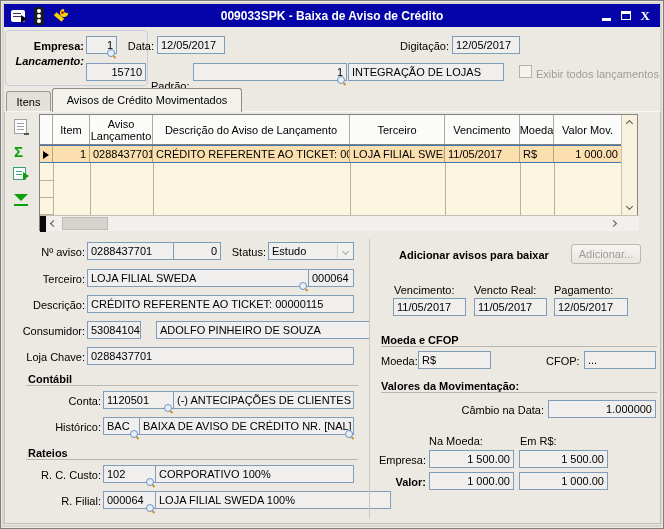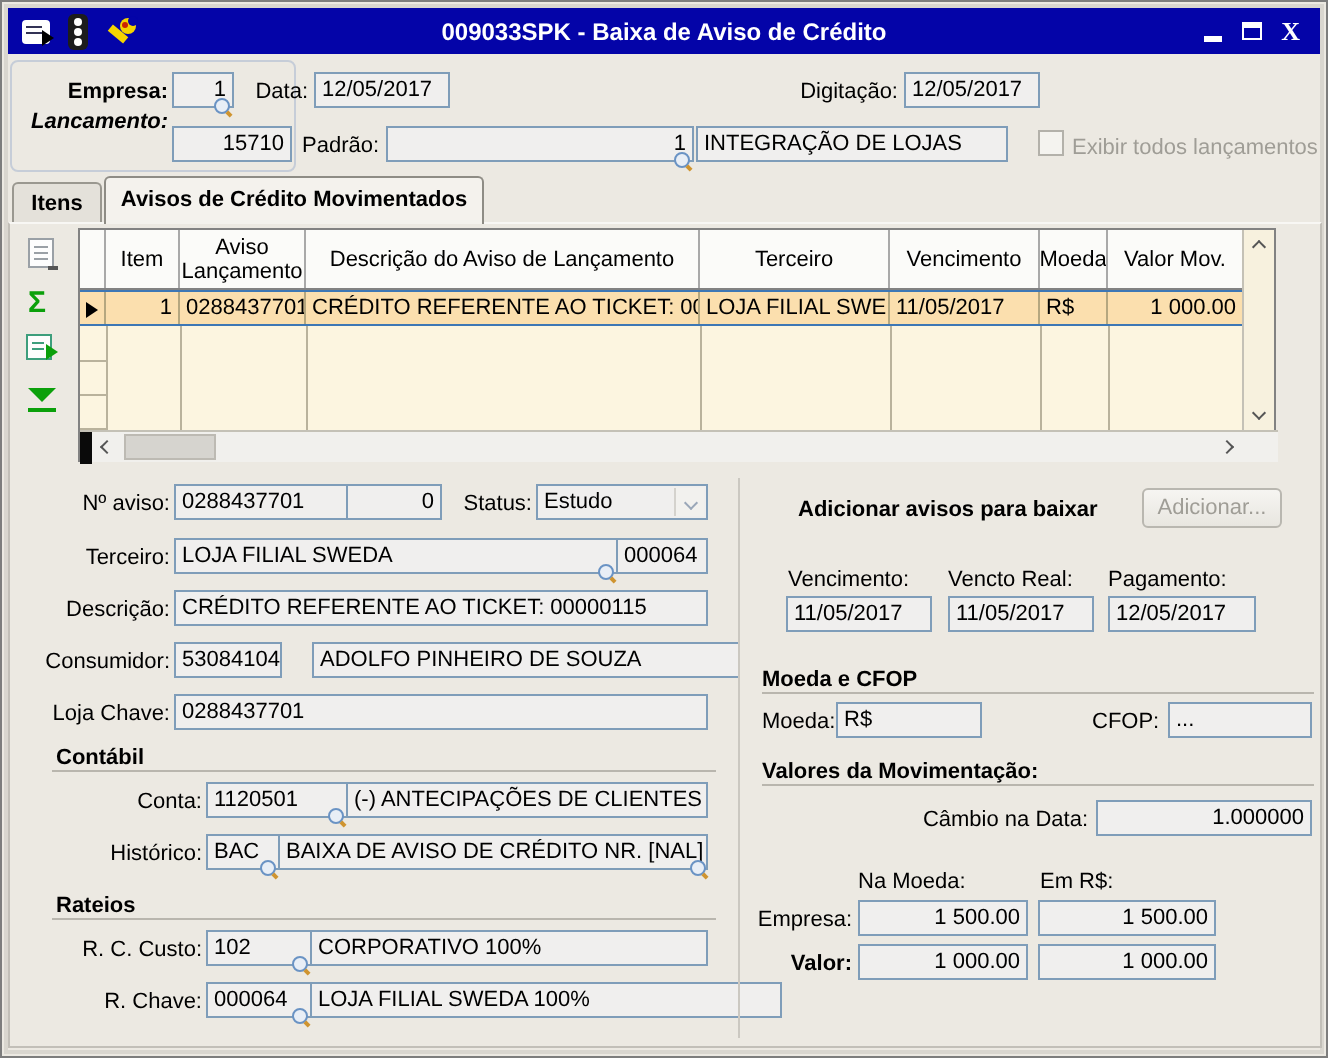--- a/index.html
+++ b/index.html
@@ -50,21 +50,21 @@
   .chev.up{transform:rotate(-225deg);}
   .chev.down{transform:rotate(-45deg);}
   .chev.left{transform:rotate(45deg);}
   .chev.right{transform:rotate(-135deg);}
   .chev.lite{border-color:#9aa7b8;}
   .btn{position:absolute;background:linear-gradient(#f6f5f2,#e8e6e0);border:1px solid #b9b7b0;border-radius:3px;
        text-align:center;line-height:18px;}
   .btn.disabled{color:#9f9d96;}
   
   .tab{position:absolute;border:1px solid #9a9890;border-bottom:none;border-radius:3px 3px 0 0;
-       text-align:center;background:#e4e1da;font-weight:bold;}
+       text-align:center;background:#e4e1da;}
   .tab.active{background:#f4f2ed;z-index:2;border-color:#8e8c85;}
   .tabpage{position:absolute;left:3px;top:110px;width:657px;height:413px;background:#ece9e2;
        border:1px solid #c2bfb8;border-top:1px solid #f8f7f4;}
   
   .notes-icon{position:absolute;width:13px;height:15px;background:#fdfdfd;border:1px solid #9aa0a6;}
   .notes-icon:before{content:"";position:absolute;left:2px;top:3px;right:2px;height:1px;background:#9aa0a6;
        box-shadow:0 3px 0 #9aa0a6,0 6px 0 #9aa0a6;}
   .notes-icon:after{content:"";position:absolute;right:-3px;bottom:-2px;width:5px;height:2px;background:#555;}
   .sigma-icon{position:absolute;color:#0ba00b;font-weight:bold;font-size:15px;line-height:15px;}
   .export-icon{position:absolute;width:13px;height:13px;background:#fdfdfd;border:1px solid #3d9e7c;}
@@ -124,21 +124,21 @@
   <div class="lbl r b" style="left:6px;top:37px;width:77px;">Empresa:</div>
   <div class="fld num" style="left:85px;top:35px;width:31px;">1</div>
   <span class="mag" style="left:106px;top:48px;"></span>
   <div class="lbl r" style="left:118px;top:37px;width:35px;">Data:</div>
   <div class="fld" style="left:156px;top:35px;width:68px;">12/05/2017</div>
   <div class="lbl r" style="left:385px;top:37px;width:63px;">Digitação:</div>
   <div class="fld" style="left:451px;top:35px;width:68px;">12/05/2017</div>
 
   <div class="lbl r b" style="left:6px;top:52px;width:77px;font-style:italic;">Lancamento:</div>
   <div class="fld num" style="left:85px;top:62px;width:60px;">15710</div>
-  <div class="lbl r" style="left:150px;top:64px;width:38px;text-align:right;">Padrão:</div>
+  <div class="lbl r" style="left:150px;top:77px;width:38px;text-align:right;">Padrão:</div>
   <div class="fld num" style="left:192px;top:62px;width:154px;">1</div>
   <span class="mag" style="left:336px;top:75px;"></span>
   <div class="fld" style="left:347px;top:62px;width:156px;">INTEGRAÇÃO DE LOJAS</div>
   <div class="chk" style="left:518px;top:64px;"></div>
   <div class="lbl gray" style="left:535px;top:65px;width:120px;">Exibir todos lançamentos</div>
 
   <div class="tab" style="left:5px;top:90px;width:45px;height:21px;line-height:21px;">Itens</div>
   <div class="tab active" style="left:51px;top:87px;width:190px;height:24px;line-height:23px;">Avisos de Crédito Movimentados</div>
   <div class="tabpage"></div>
 
@@ -243,21 +243,21 @@
   <span class="mag" style="left:344px;top:429px;"></span>
 
   <div class="lbl b" style="left:27px;top:444px;">Rateios</div>
   <div class="rule" style="left:25px;top:458px;width:332px;"></div>
 
   <div class="lbl r" style="left:22px;top:466px;width:78px;">R. C. Custo:</div>
   <div class="fld" style="left:102px;top:464px;width:53px;">102</div>
   <span class="mag" style="left:145px;top:477px;"></span>
   <div class="fld" style="left:154px;top:464px;width:199px;">CORPORATIVO 100%</div>
 
-  <div class="lbl r" style="left:22px;top:492px;width:78px;">R. Chave:</div>
+  <div class="lbl r" style="left:22px;top:492px;width:78px;">R. Filial:</div>
   <div class="fld" style="left:102px;top:490px;width:53px;">000064</div>
   <span class="mag" style="left:145px;top:503px;"></span>
   <div class="fld" style="left:154px;top:490px;width:236px;">LOJA FILIAL SWEDA 100%</div>
 
   <div class="vline" style="left:368px;top:238px;height:280px;"></div>
 
   <div class="lbl b" style="left:398px;top:246px;">Adicionar avisos para baixar</div>
   <div class="btn disabled" style="left:570px;top:243px;width:70px;height:20px;">Adicionar...</div>
 
   <div class="lbl" style="left:393px;top:281px;">Vencimento:</div>

